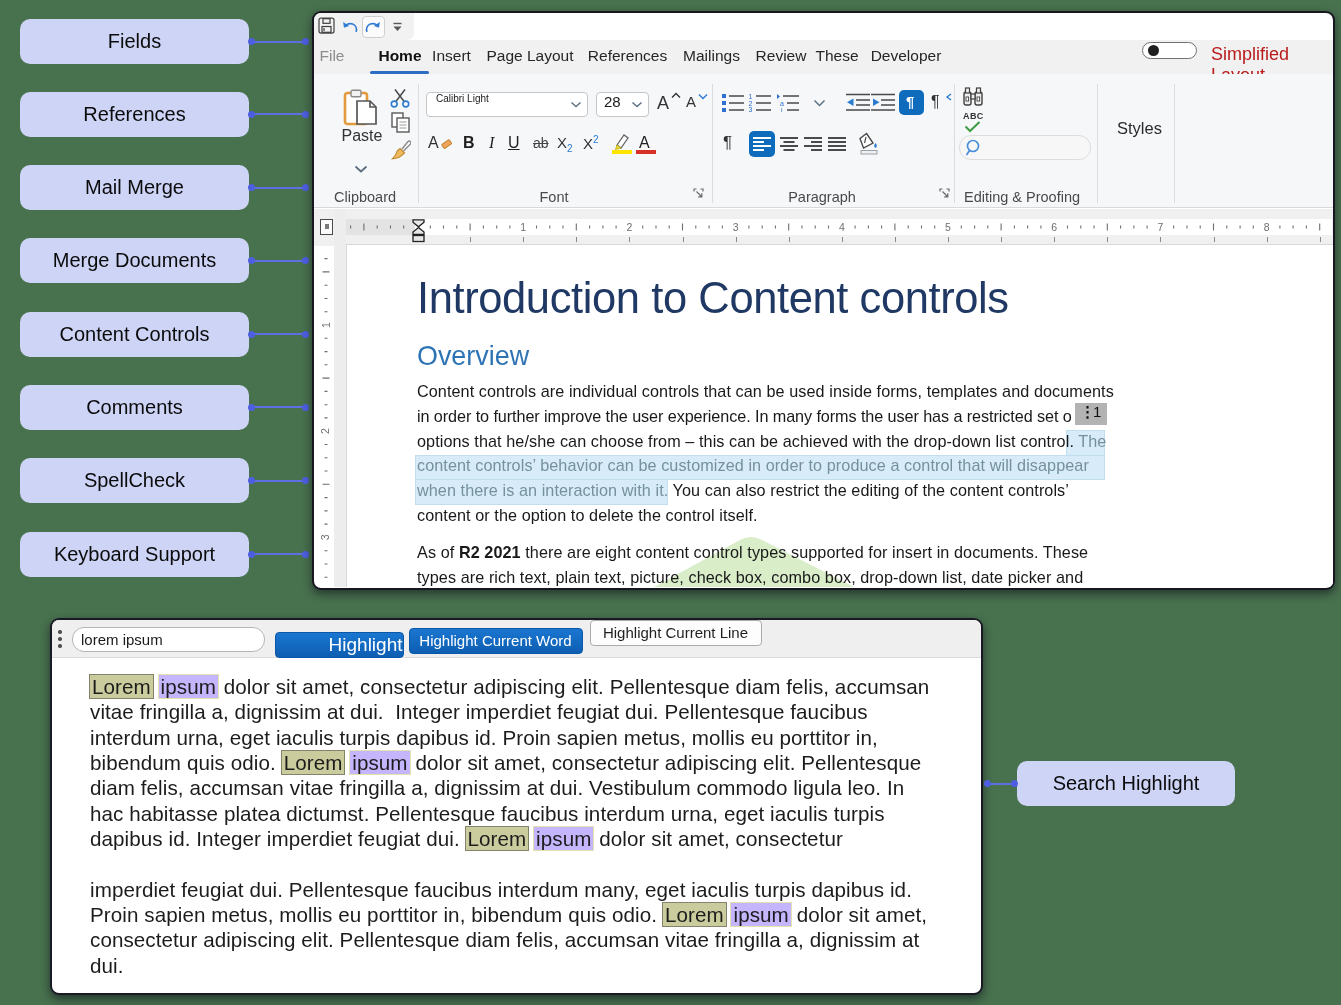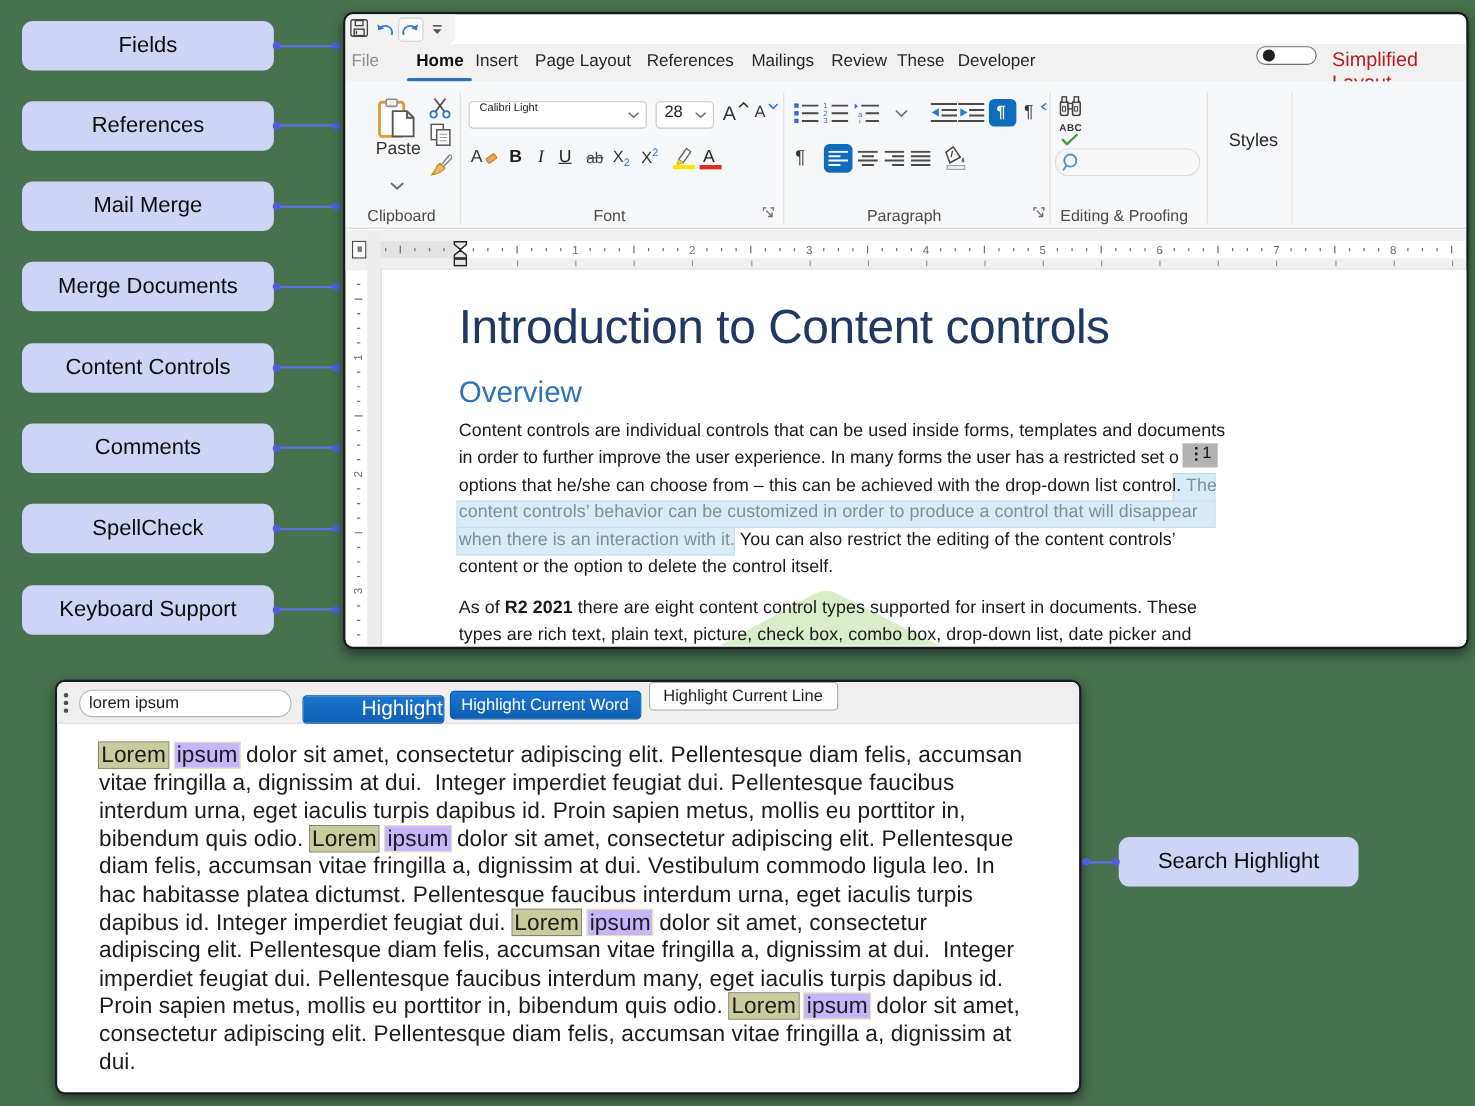--- a/index.html
+++ b/index.html
@@ -332,21 +332,20 @@
   <div class="abs" style="left:222.5px;top:12px;width:129px;height:26px;background:linear-gradient(#1a76d0,#0d5eb2);border:1px solid #0b57a8;border-radius:4px;color:#fff;font-size:19px;text-align:right;line-height:24px">Highlight Results</div>
   <div class="abs" style="left:356.5px;top:7.5px;width:174px;height:26px;background:linear-gradient(#1a76d0,#0d5eb2);border:1px solid #0b57a8;border-radius:4px;color:#fff;font-size:15px;text-align:center;line-height:24px">Highlight Current Word</div>
   <div class="abs" style="left:537.5px;top:0;width:172px;height:26px;background:#fdfdfd;border:1px solid #ababab;border-radius:4px;color:#1f1f1f;font-size:15px;text-align:center;line-height:24px">Highlight Current Line</div>
   <div class="loremline" style="top:54.8px" id="l1"><span class="hlw">Lorem</span> <span class="hli">ipsum</span> dolor sit amet, consectetur adipiscing elit. Pellentesque diam felis, accumsan</div>
   <div class="loremline" style="top:80.2px">vitae fringilla a, dignissim at dui.&nbsp; Integer imperdiet feugiat dui. Pellentesque faucibus</div>
   <div class="loremline" style="top:105.5px">interdum urna, eget iaculis turpis dapibus id. Proin sapien metus, mollis eu porttitor in,</div>
   <div class="loremline" style="top:130.9px">bibendum quis odio. <span class="hlw">Lorem</span> <span class="hli">ipsum</span> dolor sit amet, consectetur adipiscing elit. Pellentesque</div>
   <div class="loremline" style="top:156.2px">diam felis, accumsan vitae fringilla a, dignissim at dui. Vestibulum commodo ligula leo. In</div>
   <div class="loremline" style="top:181.6px">hac habitasse platea dictumst. Pellentesque faucibus interdum urna, eget iaculis turpis</div>
   <div class="loremline" style="top:206.9px">dapibus id. Integer imperdiet feugiat dui. <span class="hlw">Lorem</span> <span class="hli">ipsum</span> dolor sit amet, consectetur</div>
-  <div class="loremline" style="top:232.3px">adipiscing elit. Pellentesque diam felis, accumsan vitae fringilla a, dignissim at dui.&nbsp; Integer</div>
   <div class="loremline" style="top:257.6px">imperdiet feugiat dui. Pellentesque faucibus interdum many, eget iaculis turpis dapibus id.</div>
   <div class="loremline" style="top:283px">Proin sapien metus, mollis eu porttitor in, bibendum quis odio. <span class="hlw">Lorem</span> <span class="hli">ipsum</span> dolor sit amet,</div>
   <div class="loremline" style="top:308.3px">consectetur adipiscing elit. Pellentesque diam felis, accumsan vitae fringilla a, dignissim at</div>
   <div class="loremline" style="top:333.7px">dui.</div>
 </div>
 
 <div class="co" style="left:1017px;top:761px;width:218px">Search Highlight</div>
 <div style="position:absolute;left:986px;top:782.5px;width:31px;height:2px;background:#5d6fe3"></div>
 <div class="dot" style="left:984px;top:780px"></div>
 <div class="dot" style="left:1011px;top:780px"></div>

